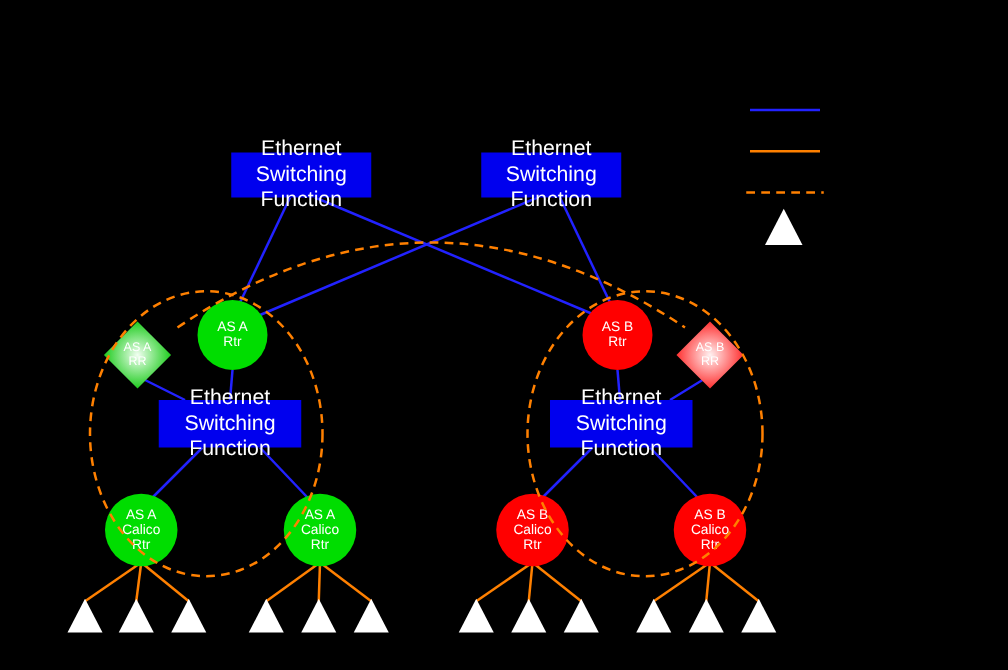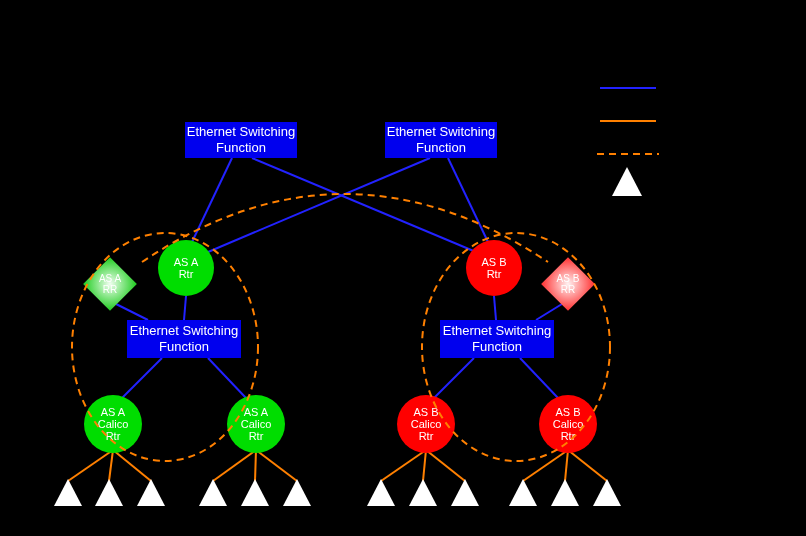--- a/index.html
+++ b/index.html
@@ -11,21 +11,21 @@
     overflow:hidden;
   }
   svg.layer{position:absolute;left:0;top:0;width:806px;height:536px;pointer-events:none;}
   .link-blue{stroke:var(--blue_link,#2222ff);stroke-width:2;fill:none;}
   .link-orange{stroke:var(--orange_link,#ff8000);stroke-width:2;fill:none;}
   .link-dashed{stroke:var(--orange_link,#ff8000);stroke-width:2;fill:none;stroke-dasharray:7 5;}
   .tri{fill:var(--host_white,#fff);}
   .node{position:absolute;display:flex;align-items:center;justify-content:center;
         text-align:center;color:#fff;z-index:2;}
   .label{white-space:pre-line;line-height:1.2;}
-  .esf{width:112px;height:36px;background:var(--box_blue,#0000ee);font-size:13px;text-align:center;}
+  .esf{width:112px;height:36px;background:var(--box_blue,#0000ee);font-size:17px;text-align:center;}
   .esf-mid{width:114px;height:38px;}
   .circle{border-radius:50%;font-size:11px;}
   .circle .label{line-height:1.12;}
   .rtr{width:56px;height:56px;}
   .calico{width:58px;height:58px;}
   .green{background:var(--green_node,#00dd00);}
   .red{background:var(--red_node,#ff0000);}
   .diamond-wrap{position:absolute;width:56px;height:56px;z-index:3;}
   .diamond-shape{position:absolute;left:9px;top:9px;width:38px;height:38px;transform:rotate(45deg);}
   .diamond-green{background:radial-gradient(circle at 50% 50%, #f2fff2 0%, #8fe88f 45%, #1ecb1e 100%);}

